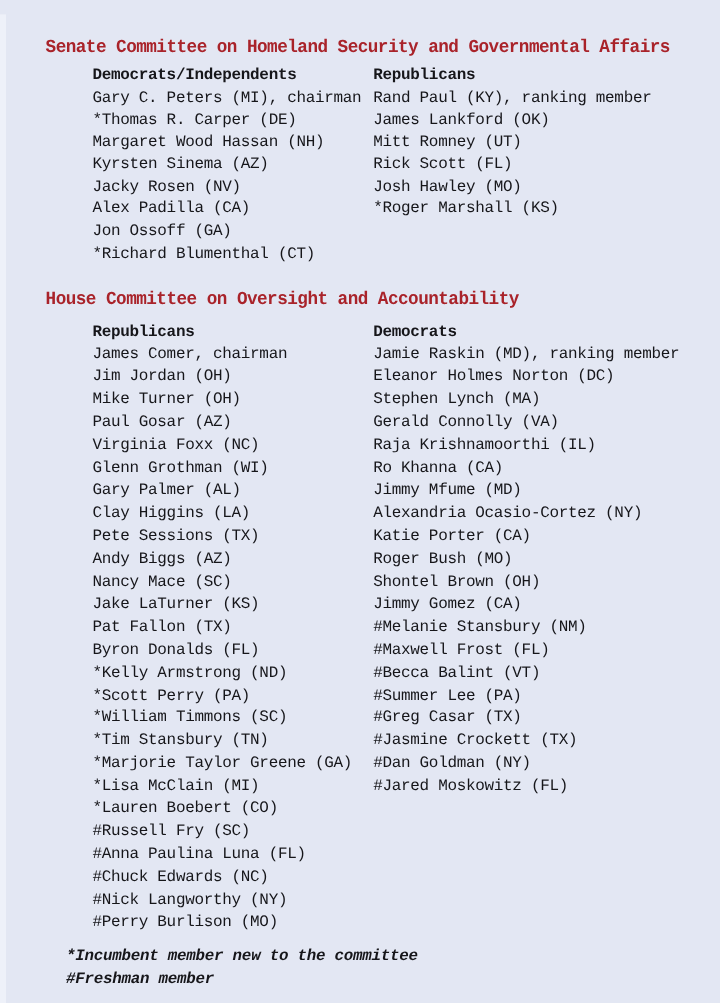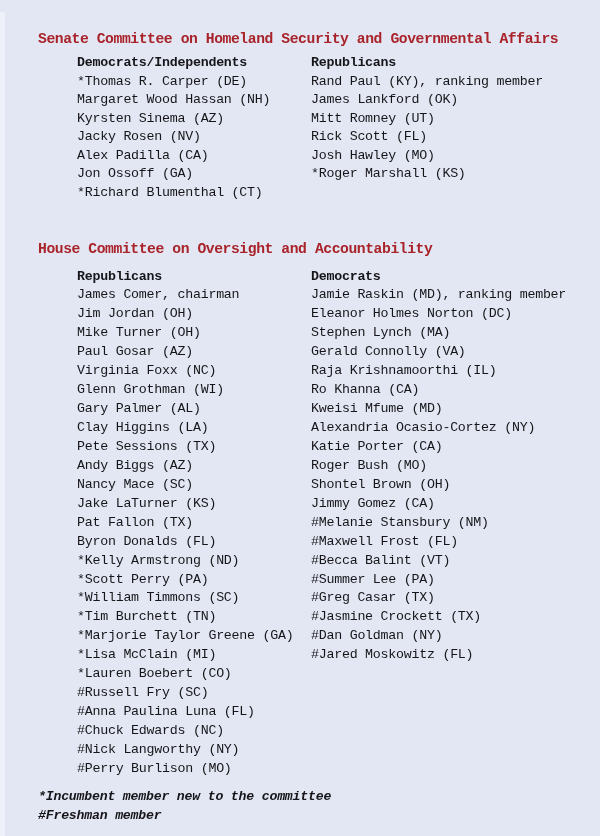--- a/index.html
+++ b/index.html
@@ -103,37 +103,39 @@
     width: 400px;
   }
   .footnotes .fn {
     font-style: italic;
     font-weight: bold;
     font-size: 13.2px;
     line-height: 19px;
     letter-spacing: -0.2px;
     color: #16161a;
     white-space: nowrap;
+    margin-left: 17px;
   }
 </style>
 </head>
 <body>
 
 <div class="page">
   <div class="edge-left"></div>
 
   <div class="content">
 
     <div class="section" id="senate-section">
       <div class="section-title">Senate Committee on Homeland Security and Governmental Affairs</div>
       <div class="cols">
 
         <div class="col col-left">
           <div class="col-head">Democrats/Independents</div>
           <ul class="members">
+            <li>Gary C. Peters (MI), chairman</li>
             <li>*Thomas R. Carper (DE)</li>
             <li>Margaret Wood Hassan (NH)</li>
             <li>Kyrsten Sinema (AZ)</li>
             <li>Jacky Rosen (NV)</li>
             <li>Alex Padilla (CA)</li>
             <li>Jon Ossoff (GA)</li>
             <li>*Richard Blumenthal (CT)</li>
           </ul>
         </div>
 
@@ -169,42 +171,42 @@
             <li>Clay Higgins (LA)</li>
             <li>Pete Sessions (TX)</li>
             <li>Andy Biggs (AZ)</li>
             <li>Nancy Mace (SC)</li>
             <li>Jake LaTurner (KS)</li>
             <li>Pat Fallon (TX)</li>
             <li>Byron Donalds (FL)</li>
             <li>*Kelly Armstrong (ND)</li>
             <li>*Scott Perry (PA)</li>
             <li>*William Timmons (SC)</li>
-            <li>*Tim Burchett (TN)</li>
+            <li>*Tim Stansbury (TN)</li>
             <li>*Marjorie Taylor Greene (GA)</li>
             <li>*Lisa McClain (MI)</li>
             <li>*Lauren Boebert (CO)</li>
             <li>#Russell Fry (SC)</li>
             <li>#Anna Paulina Luna (FL)</li>
             <li>#Chuck Edwards (NC)</li>
             <li>#Nick Langworthy (NY)</li>
             <li>#Perry Burlison (MO)</li>
           </ul>
         </div>
 
         <div class="col col-right">
           <div class="col-head">Democrats</div>
           <ul class="members">
             <li>Jamie Raskin (MD), ranking member</li>
             <li>Eleanor Holmes Norton (DC)</li>
             <li>Stephen Lynch (MA)</li>
             <li>Gerald Connolly (VA)</li>
             <li>Raja Krishnamoorthi (IL)</li>
             <li>Ro Khanna (CA)</li>
-            <li>Kweisi Mfume (MD)</li>
+            <li>Jimmy Mfume (MD)</li>
             <li>Alexandria Ocasio-Cortez (NY)</li>
             <li>Katie Porter (CA)</li>
             <li>Roger Bush (MO)</li>
             <li>Shontel Brown (OH)</li>
             <li>Jimmy Gomez (CA)</li>
             <li>#Melanie Stansbury (NM)</li>
             <li>#Maxwell Frost (FL)</li>
             <li>#Becca Balint (VT)</li>
             <li>#Summer Lee (PA)</li>
             <li>#Greg Casar (TX)</li>

